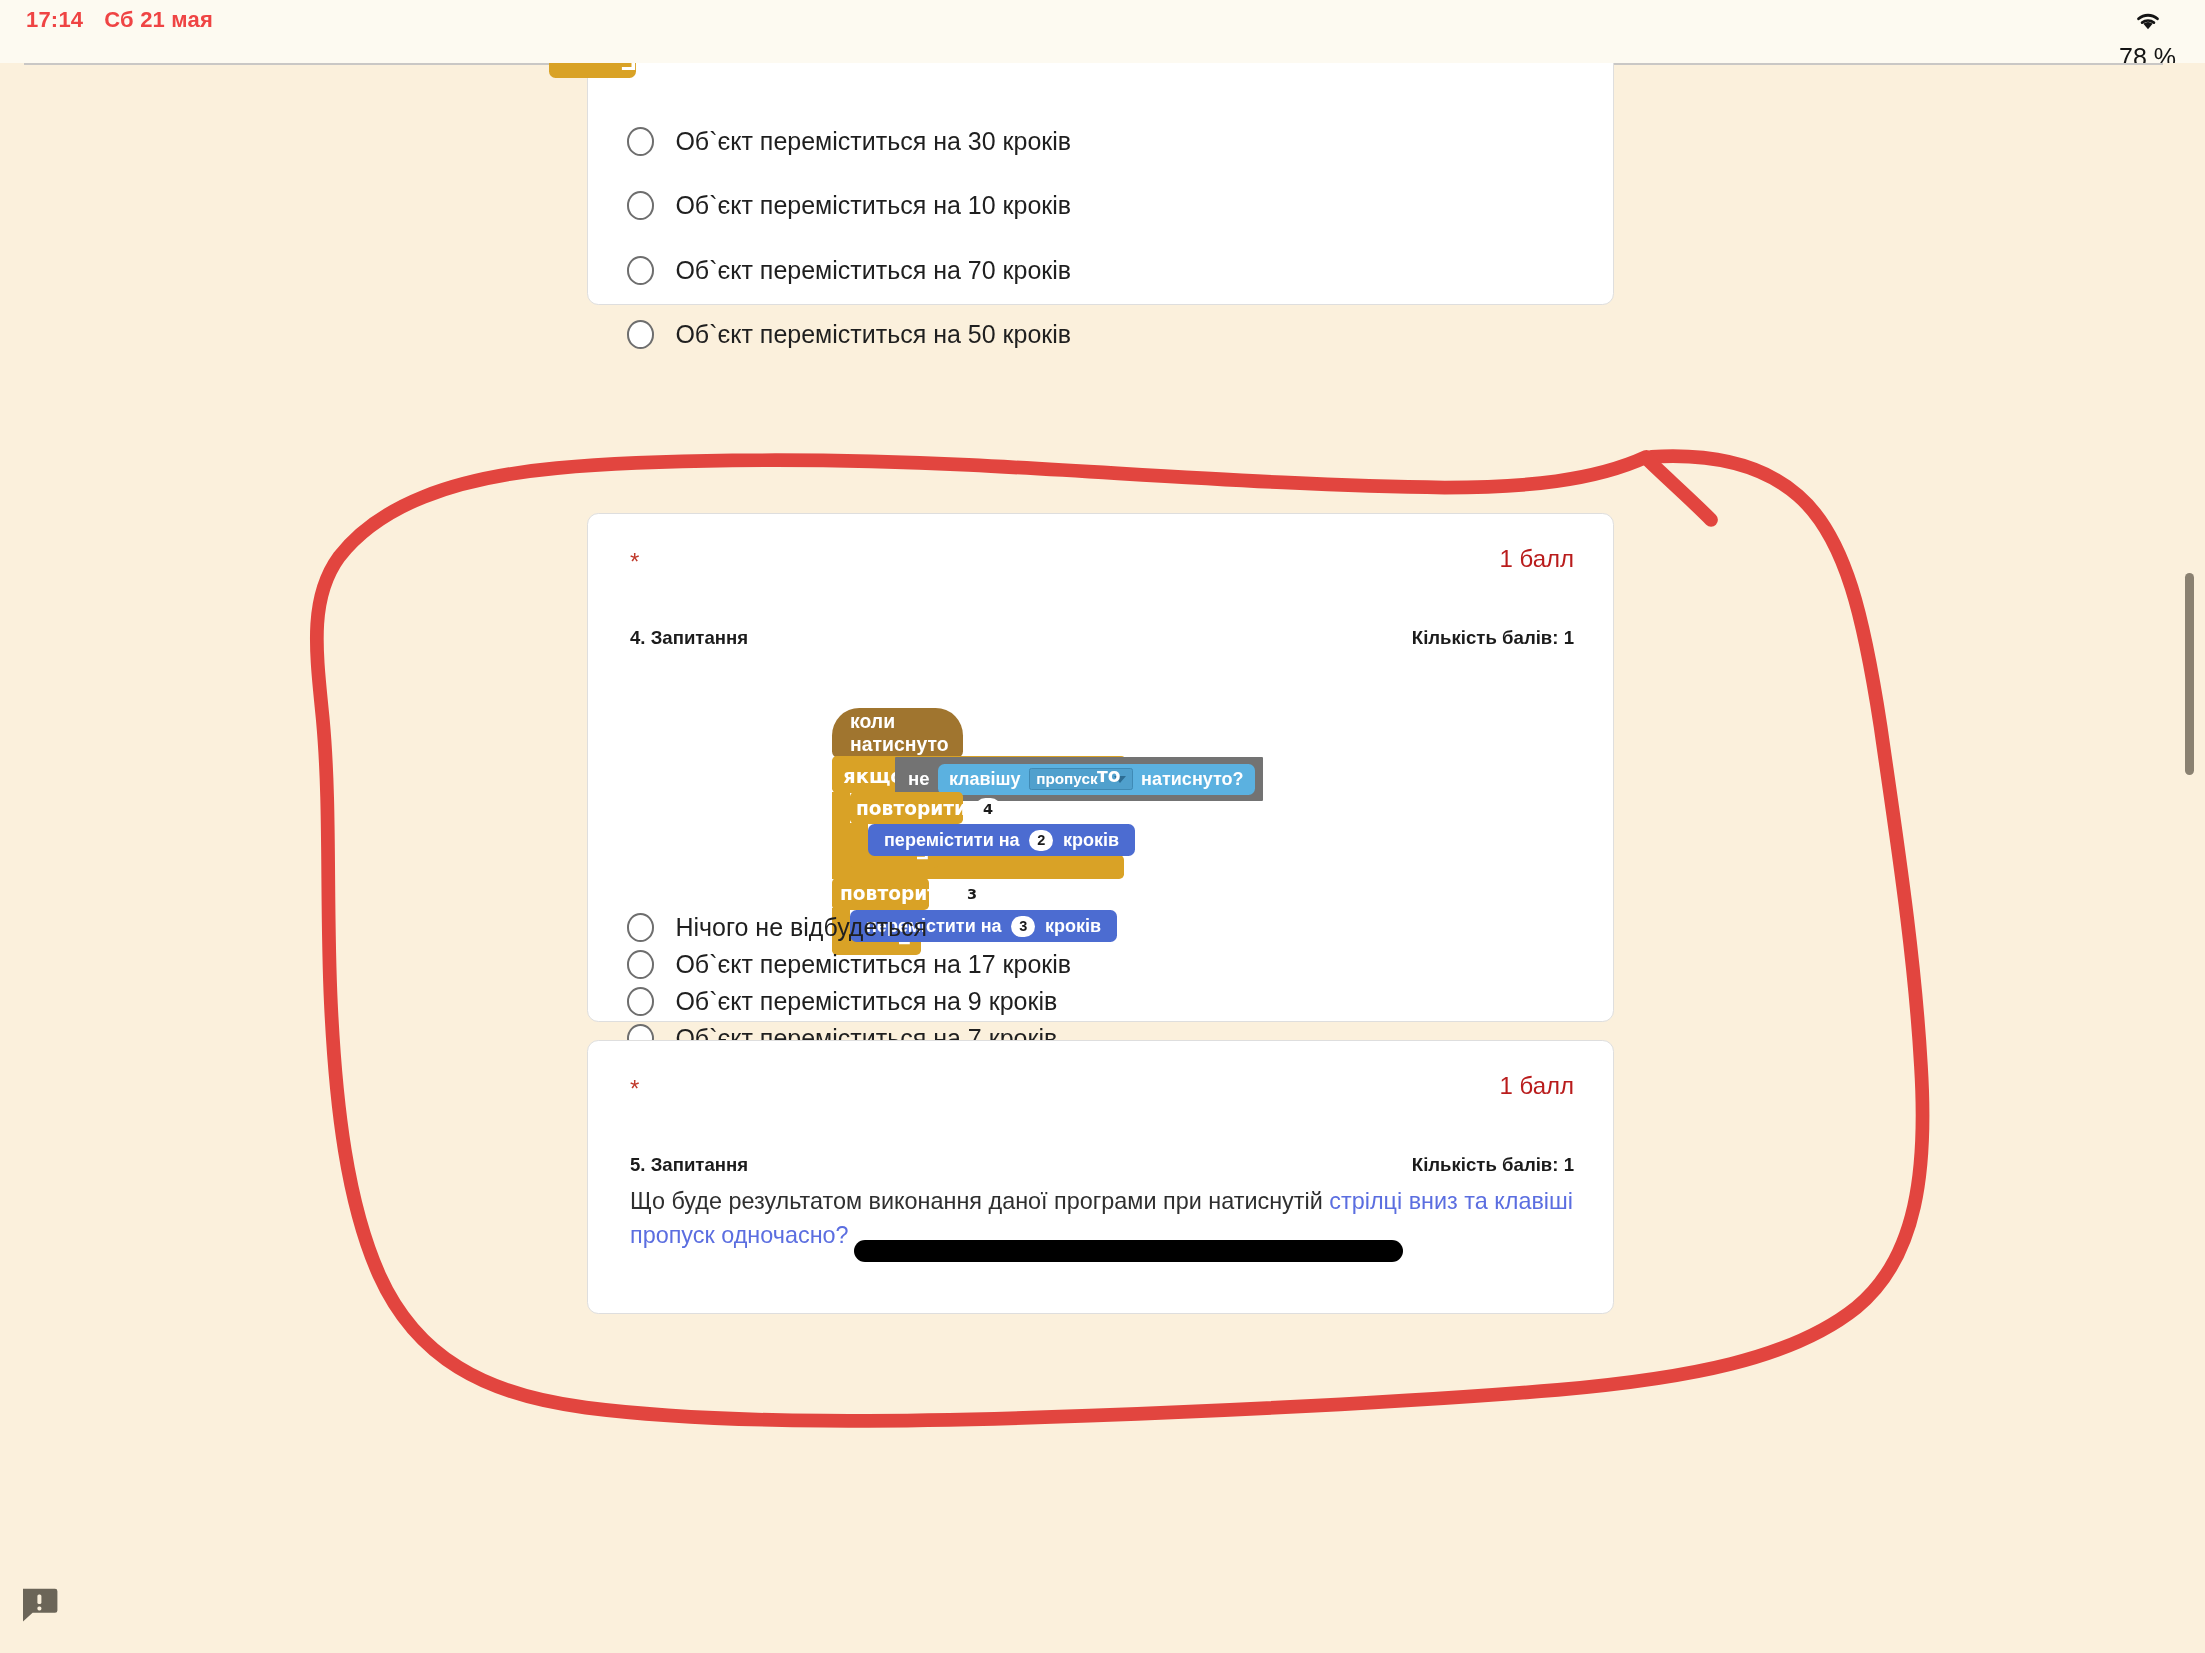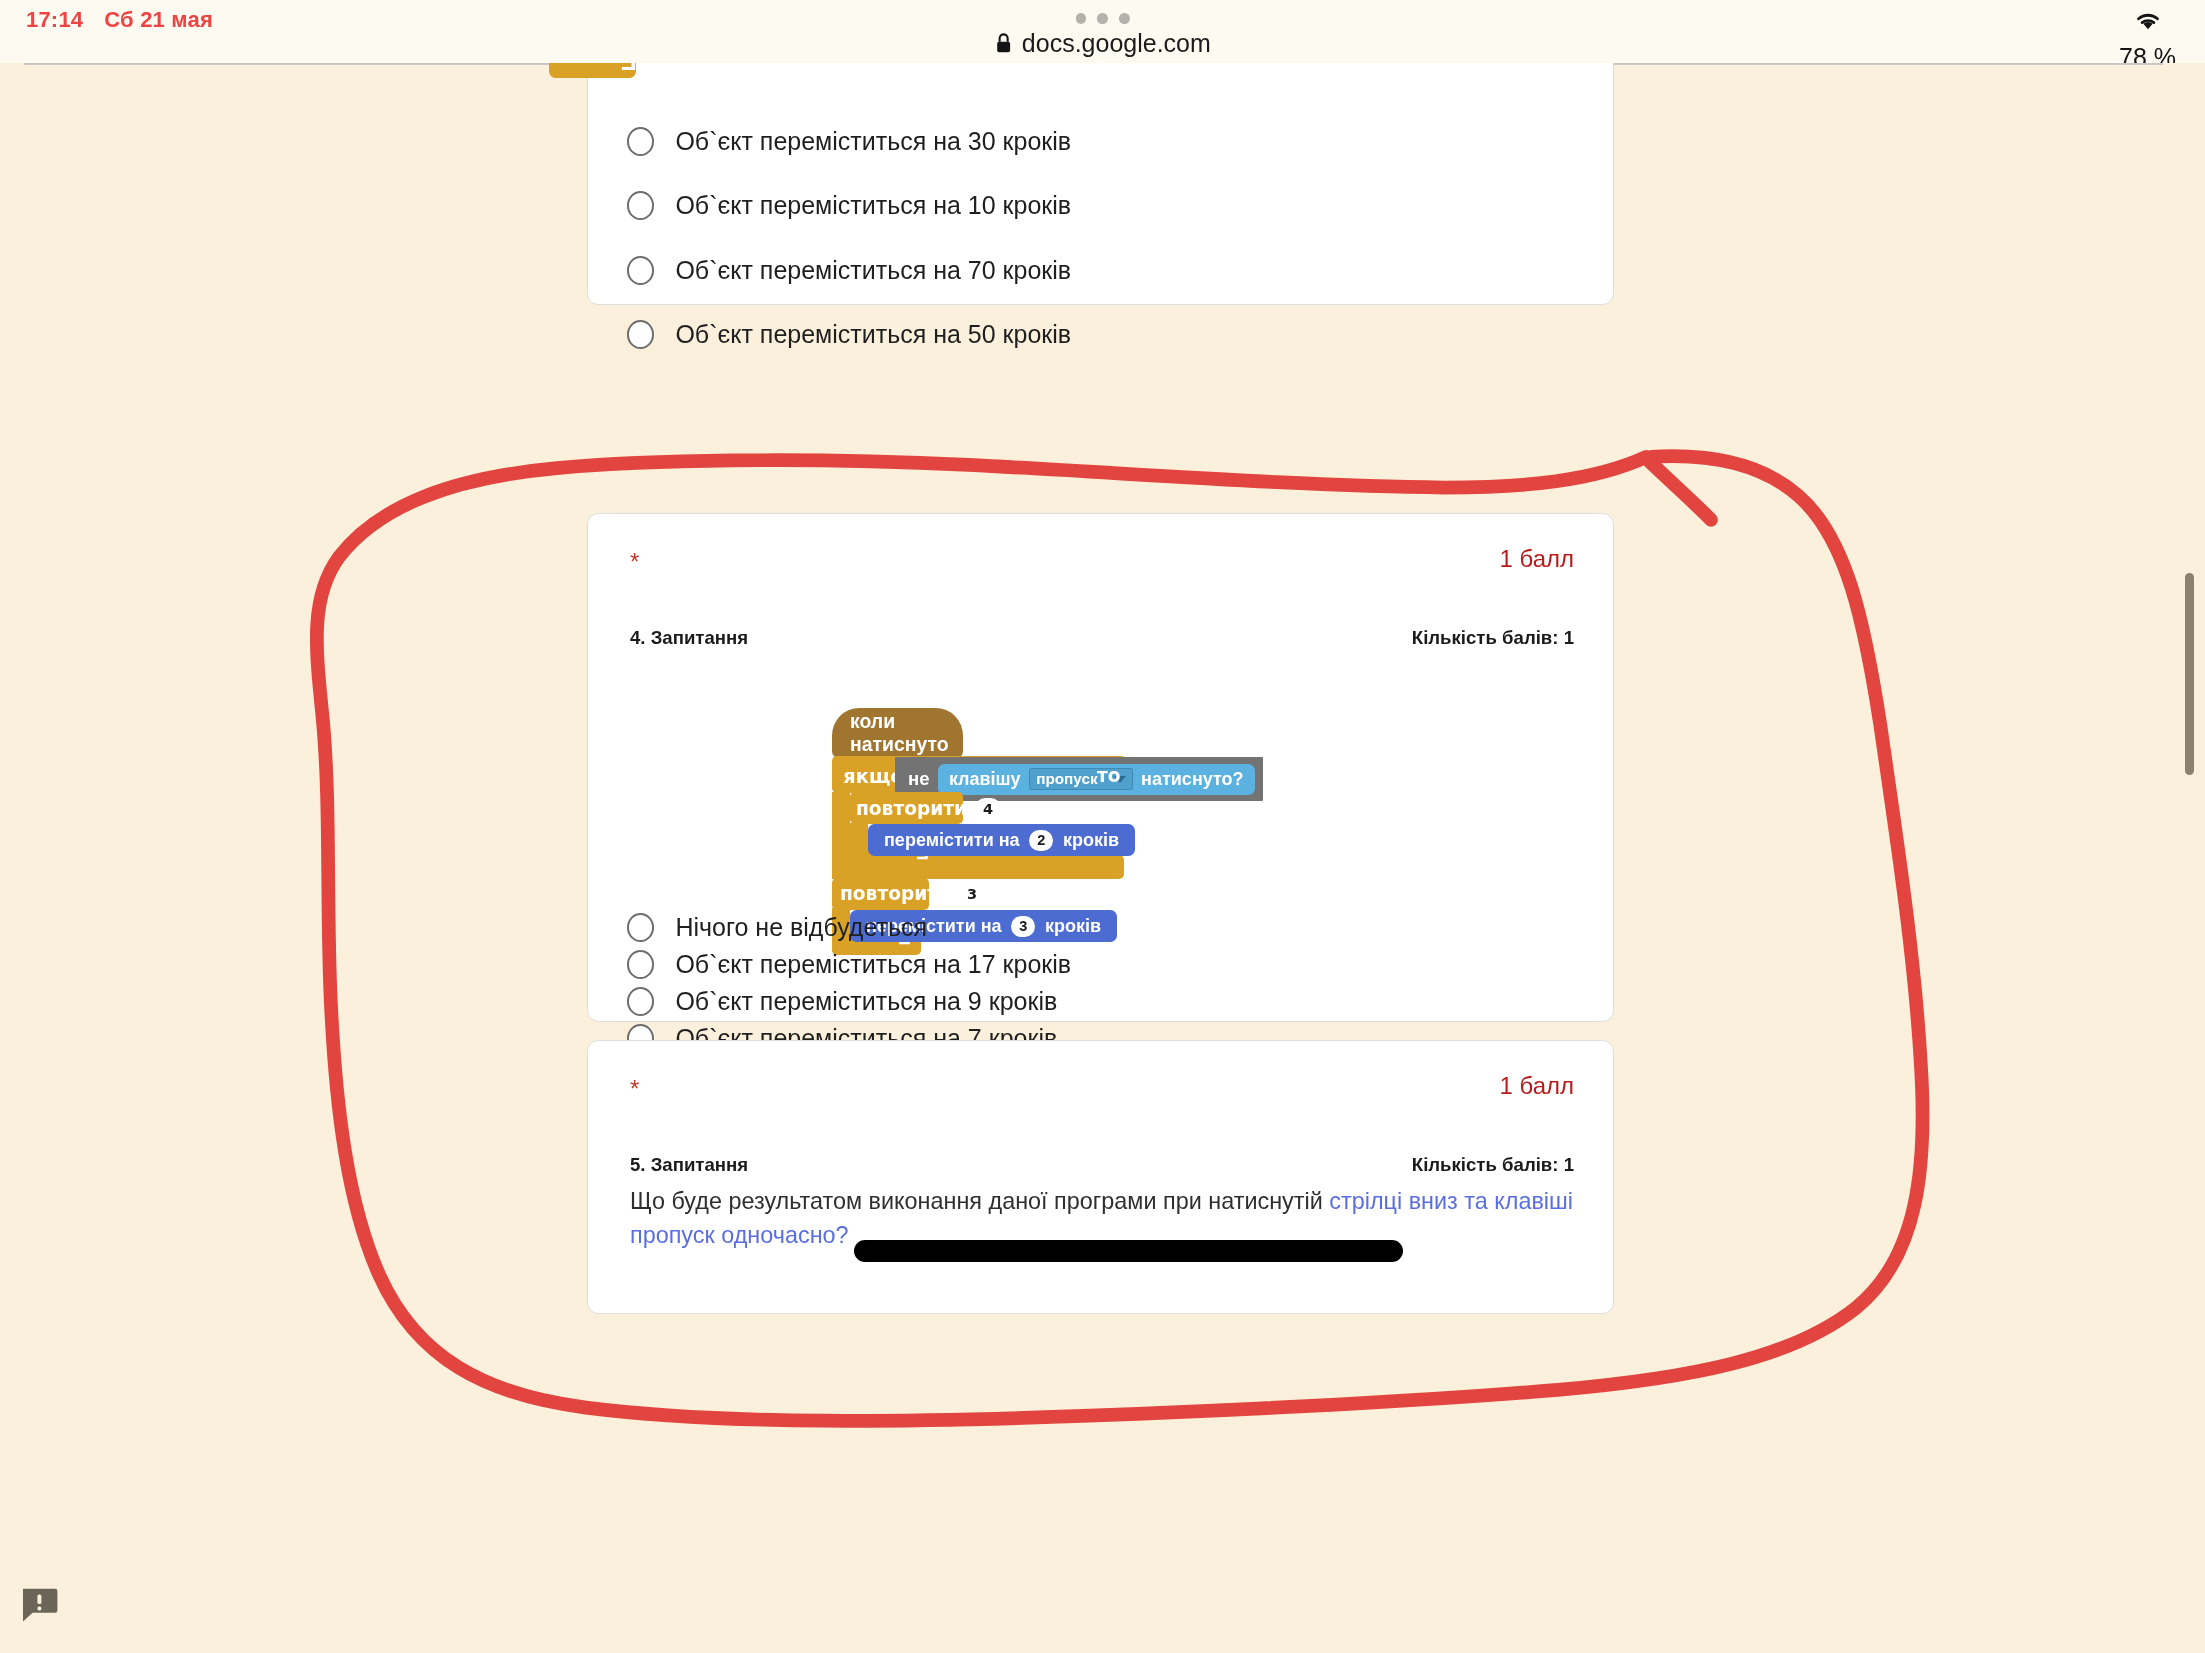--- a/index.html
+++ b/index.html
@@ -159,34 +159,20 @@
         <path d="M8.2 13.4 a18 18 0 0 1 23.6 0" stroke="#141414" stroke-width="3.6" fill="none" stroke-linecap="round"></path>
         <path d="M12.6 18.2 a12 12 0 0 1 14.8 0" stroke="#141414" stroke-width="3.4" fill="none" stroke-linecap="round"></path>
       </svg>
       <span>78 %</span>
       <span class="batt">
           <i></i>
         </span>
     </div>
   </div>
 
-  <div class="browser-top">
-    <div class="dots">
-      <span></span>
-        <span></span>
-        <span></span>
-    </div>
-    <div class="urlbar">
-      <svg class="lock-ic" viewBox="0 0 22 28">
-        <path d="M6 12 V8 a5 5 0 0 1 10 0 v4" stroke="#141414" stroke-width="2.6" fill="none"></path>
-        <rect x="3" y="12" width="16" height="13" rx="2.5" fill="#141414"></rect>
-      </svg>
-      <span>docs.google.com</span>
-    </div>
-  </div>
 
   <div class="viewport">
     <div class="page-col">
       <div class="hr-top"></div>
 
       <div class="card" id="card-q3">
 
         <div class="scratch" style="left:-39px; top:-22.6px;">
 
           <div style="position:absolute;left:0px;top:76px;width:87px;height:26px;background:#d9a226;border-radius:0 0 6.5px 6.5px;"></div>

